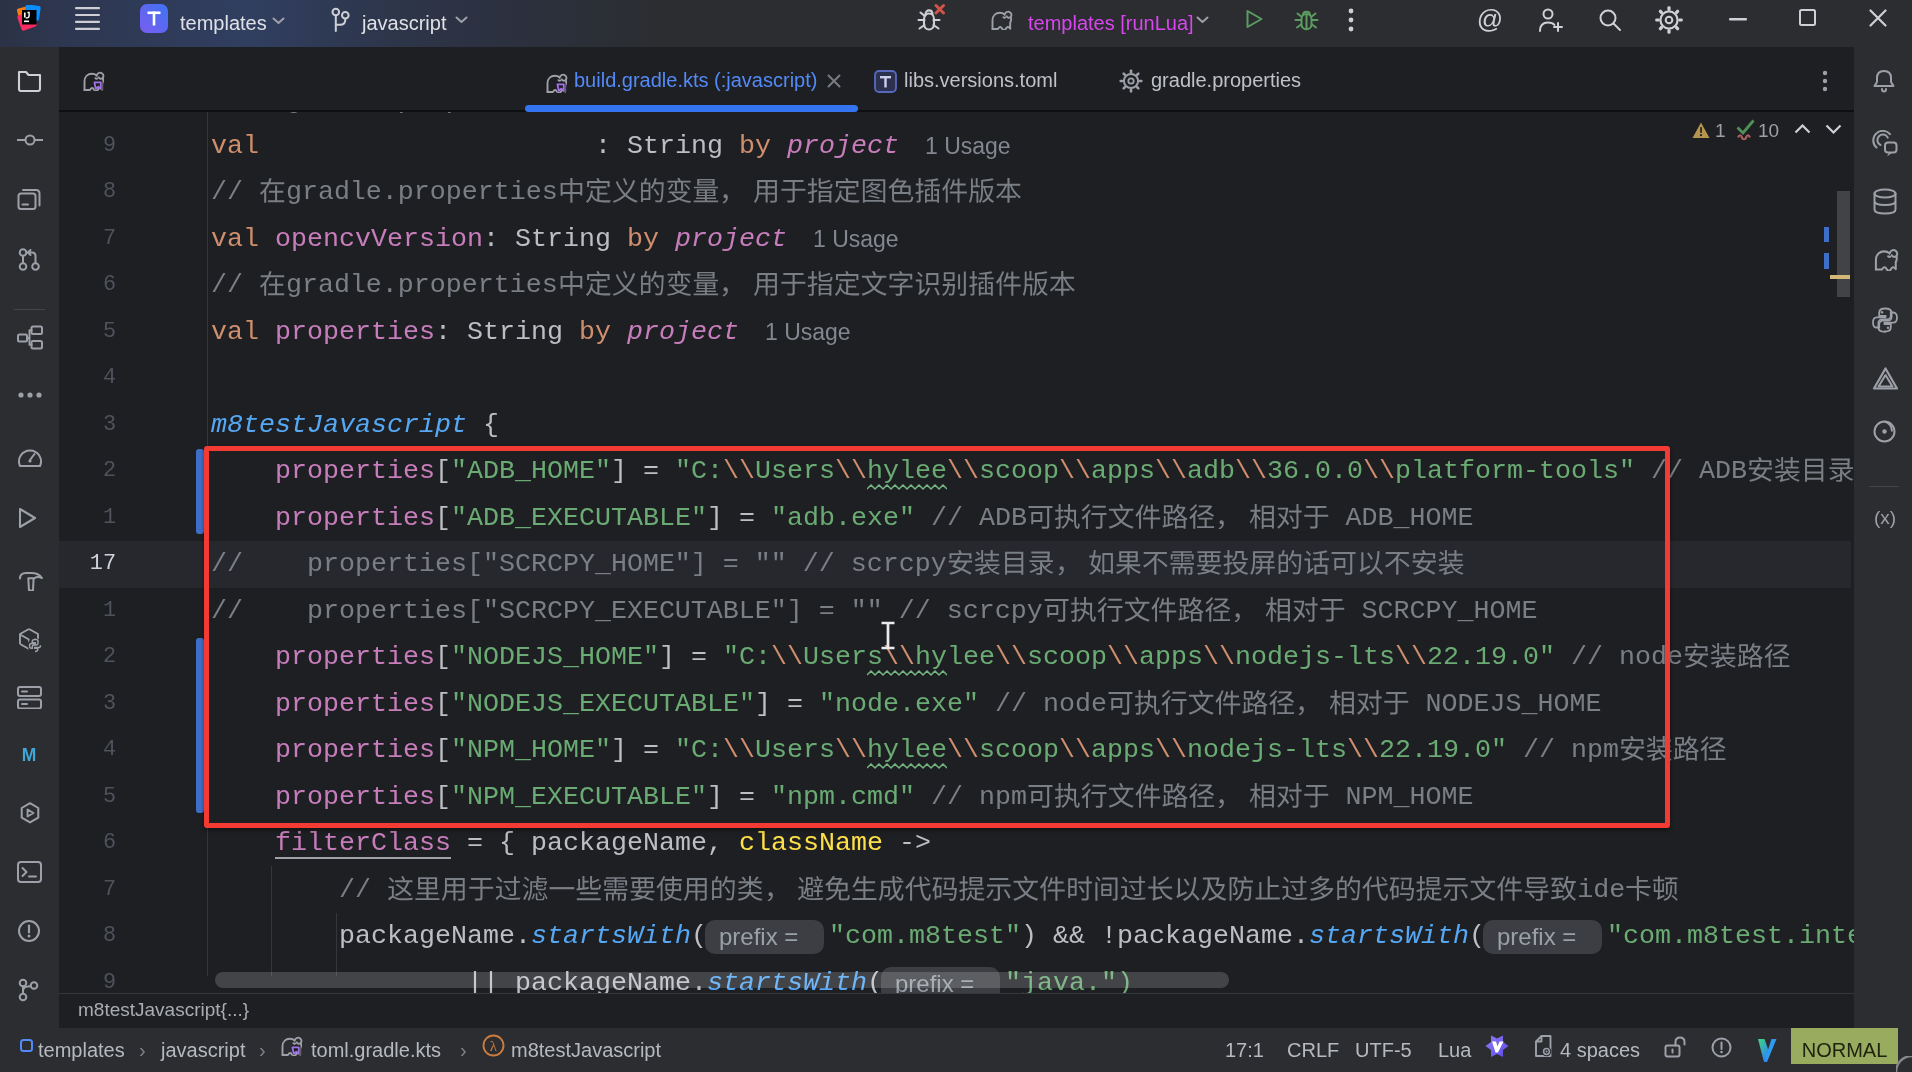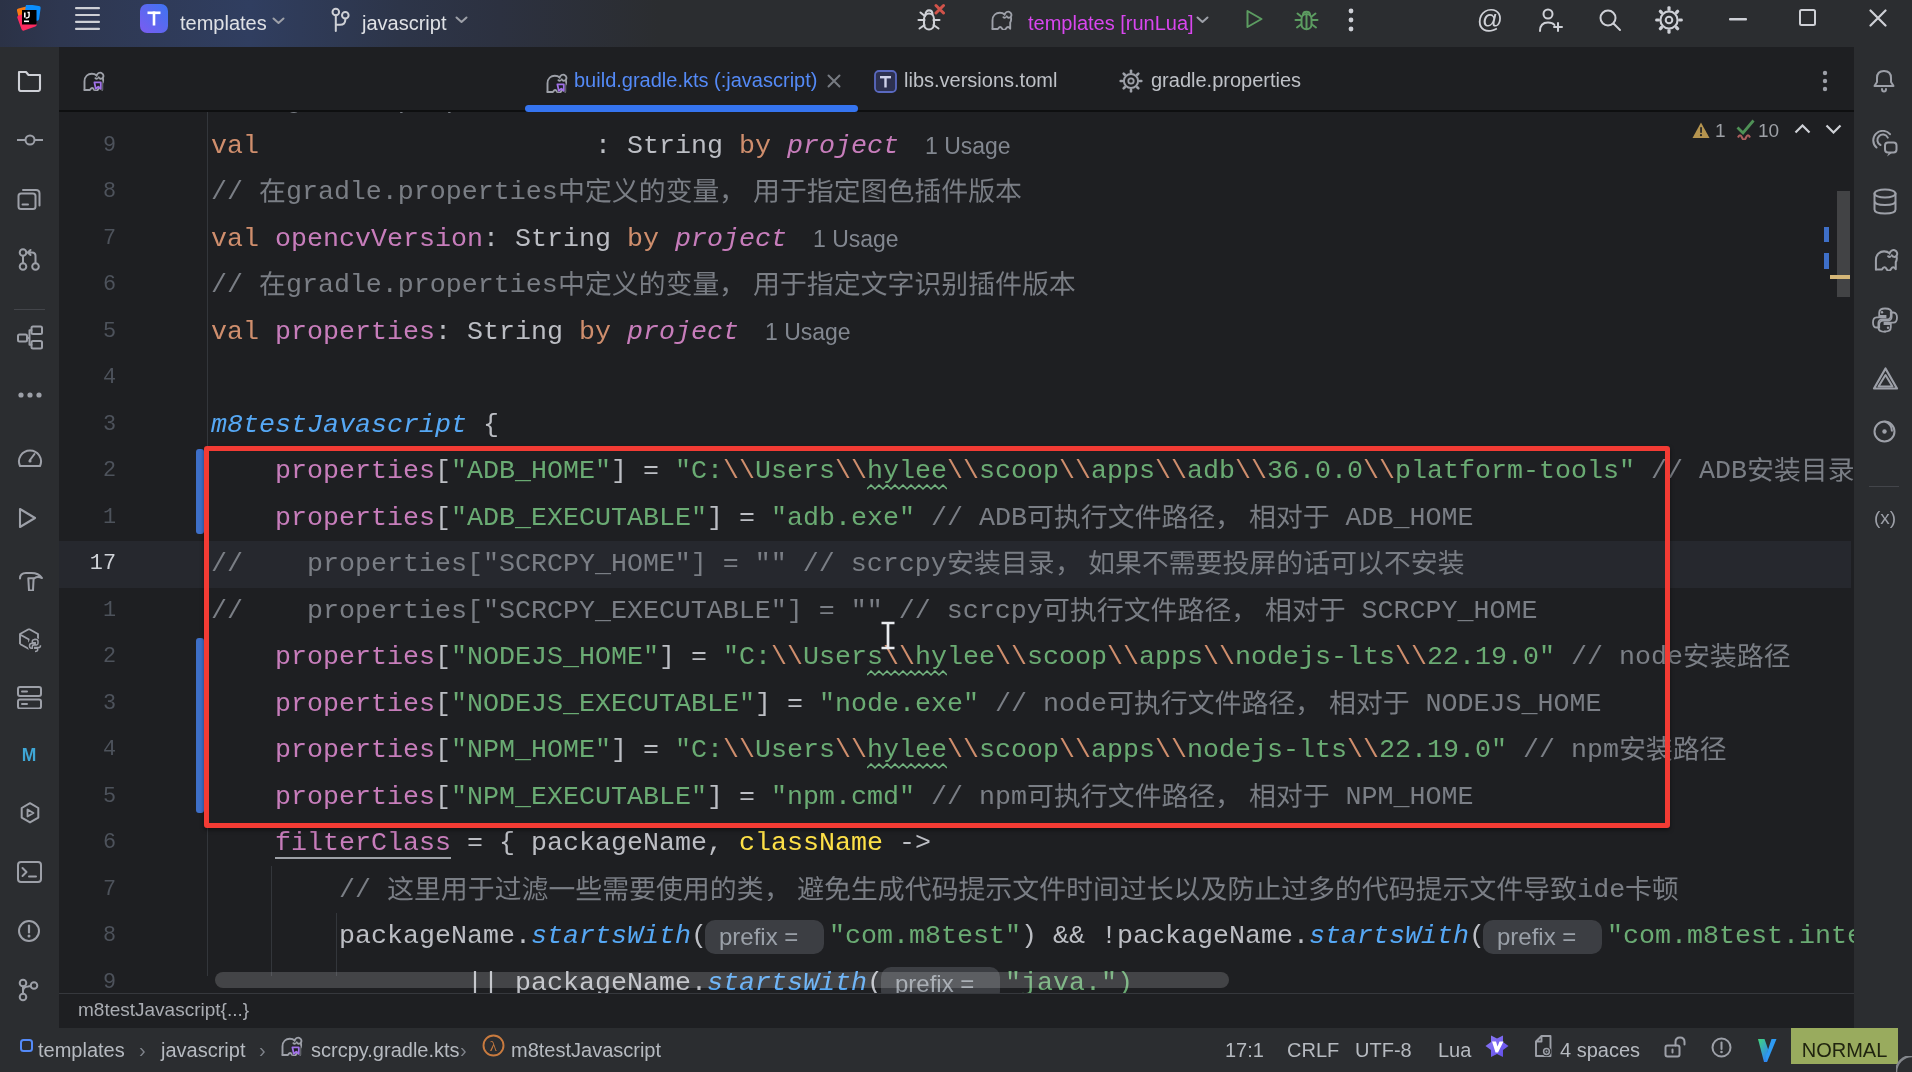--- a/index.html
+++ b/index.html
@@ -438,26 +438,26 @@
 <svg class="ic" style="left:880px;top:621px" width="16" height="29" viewBox="0 0 16 29">
       <path d="M1.5 2 H14.5 M8 2 V27 M1.5 27 H14.5" stroke="#e9ebef" stroke-width="2.7" fill="none"></path>
     </svg>
 <div id="bstrip"></div>
 <span class="st-it" style="left:78px;top:992px;line-height:35px;color:#a9acb2;font-size:19px">m8testJavascript{...}</span>
 <div id="status"></div>
 <span class="st-it" style="left:38px">templates</span>
     <span class="st-it crumb-sep" style="left:139px">›</span>
 <span class="st-it" style="left:161px">javascript</span>
     <span class="st-it crumb-sep" style="left:259px">›</span>
-<span class="st-it" style="left:311px">scrcpy.gradle.kts</span>
+<span class="st-it" style="left:311px">toml.gradle.kts</span>
     <span class="st-it crumb-sep" style="left:460px">›</span>
 <span class="st-it" style="left:511px">m8testJavascript</span>
 <span class="st-it" style="left:1225px">17:1</span>
 <span class="st-it" style="left:1287px">CRLF</span>
-<span class="st-it" style="left:1355px">UTF-8</span>
+<span class="st-it" style="left:1355px">UTF-5</span>
 <span class="st-it" style="left:1438px">Lua</span>
 <span class="st-it" style="left:1560px">4 spaces</span>
 <div id="nrml">NORMAL</div>
 <svg class="ic" style="left:17px;top:5px" width="24" height="26" viewBox="0 0 24 26">
       <rect x="1" y="2" width="15" height="15" rx="2" transform="rotate(-14 8 9)" fill="#f97a12"></rect>
       <rect x="8" y="0" width="15" height="15" rx="2" transform="rotate(8 15 7)" fill="#0b8fff"></rect>
       <rect x="2" y="8" width="16" height="16" rx="2" transform="rotate(-20 10 16)" fill="#fc2b60"></rect>
       <rect x="5" y="5" width="14.5" height="14.5" fill="#000"></rect>
       <rect x="7" y="7.5" width="1.6" height="5" fill="#fff"></rect>
       <path d="M10.5 7.5 h1.6 v3.6 q0 1.6 -1.8 1.8 l-1.6 0.1" stroke="#fff" stroke-width="1.4" fill="none"></path>

